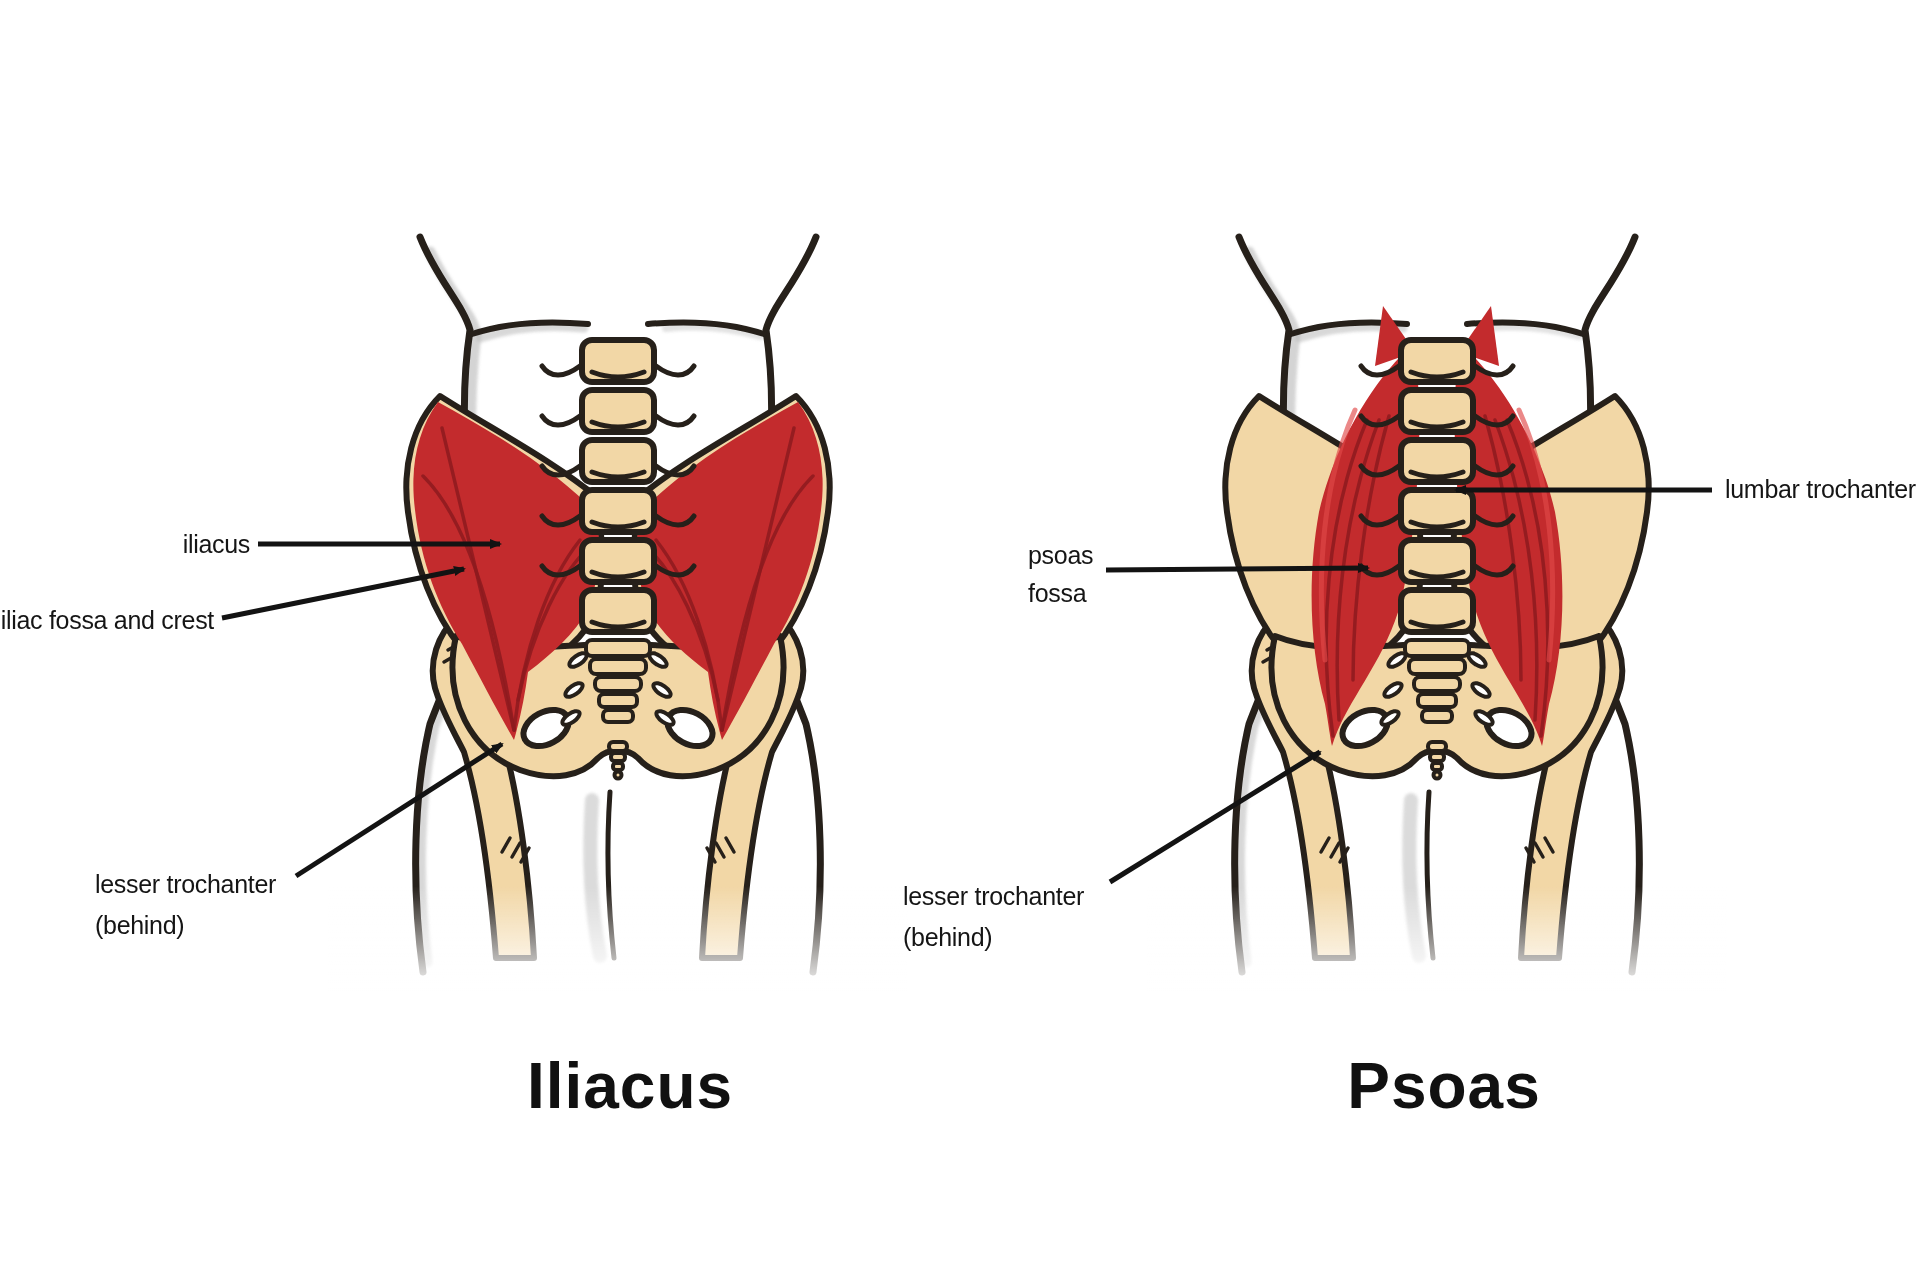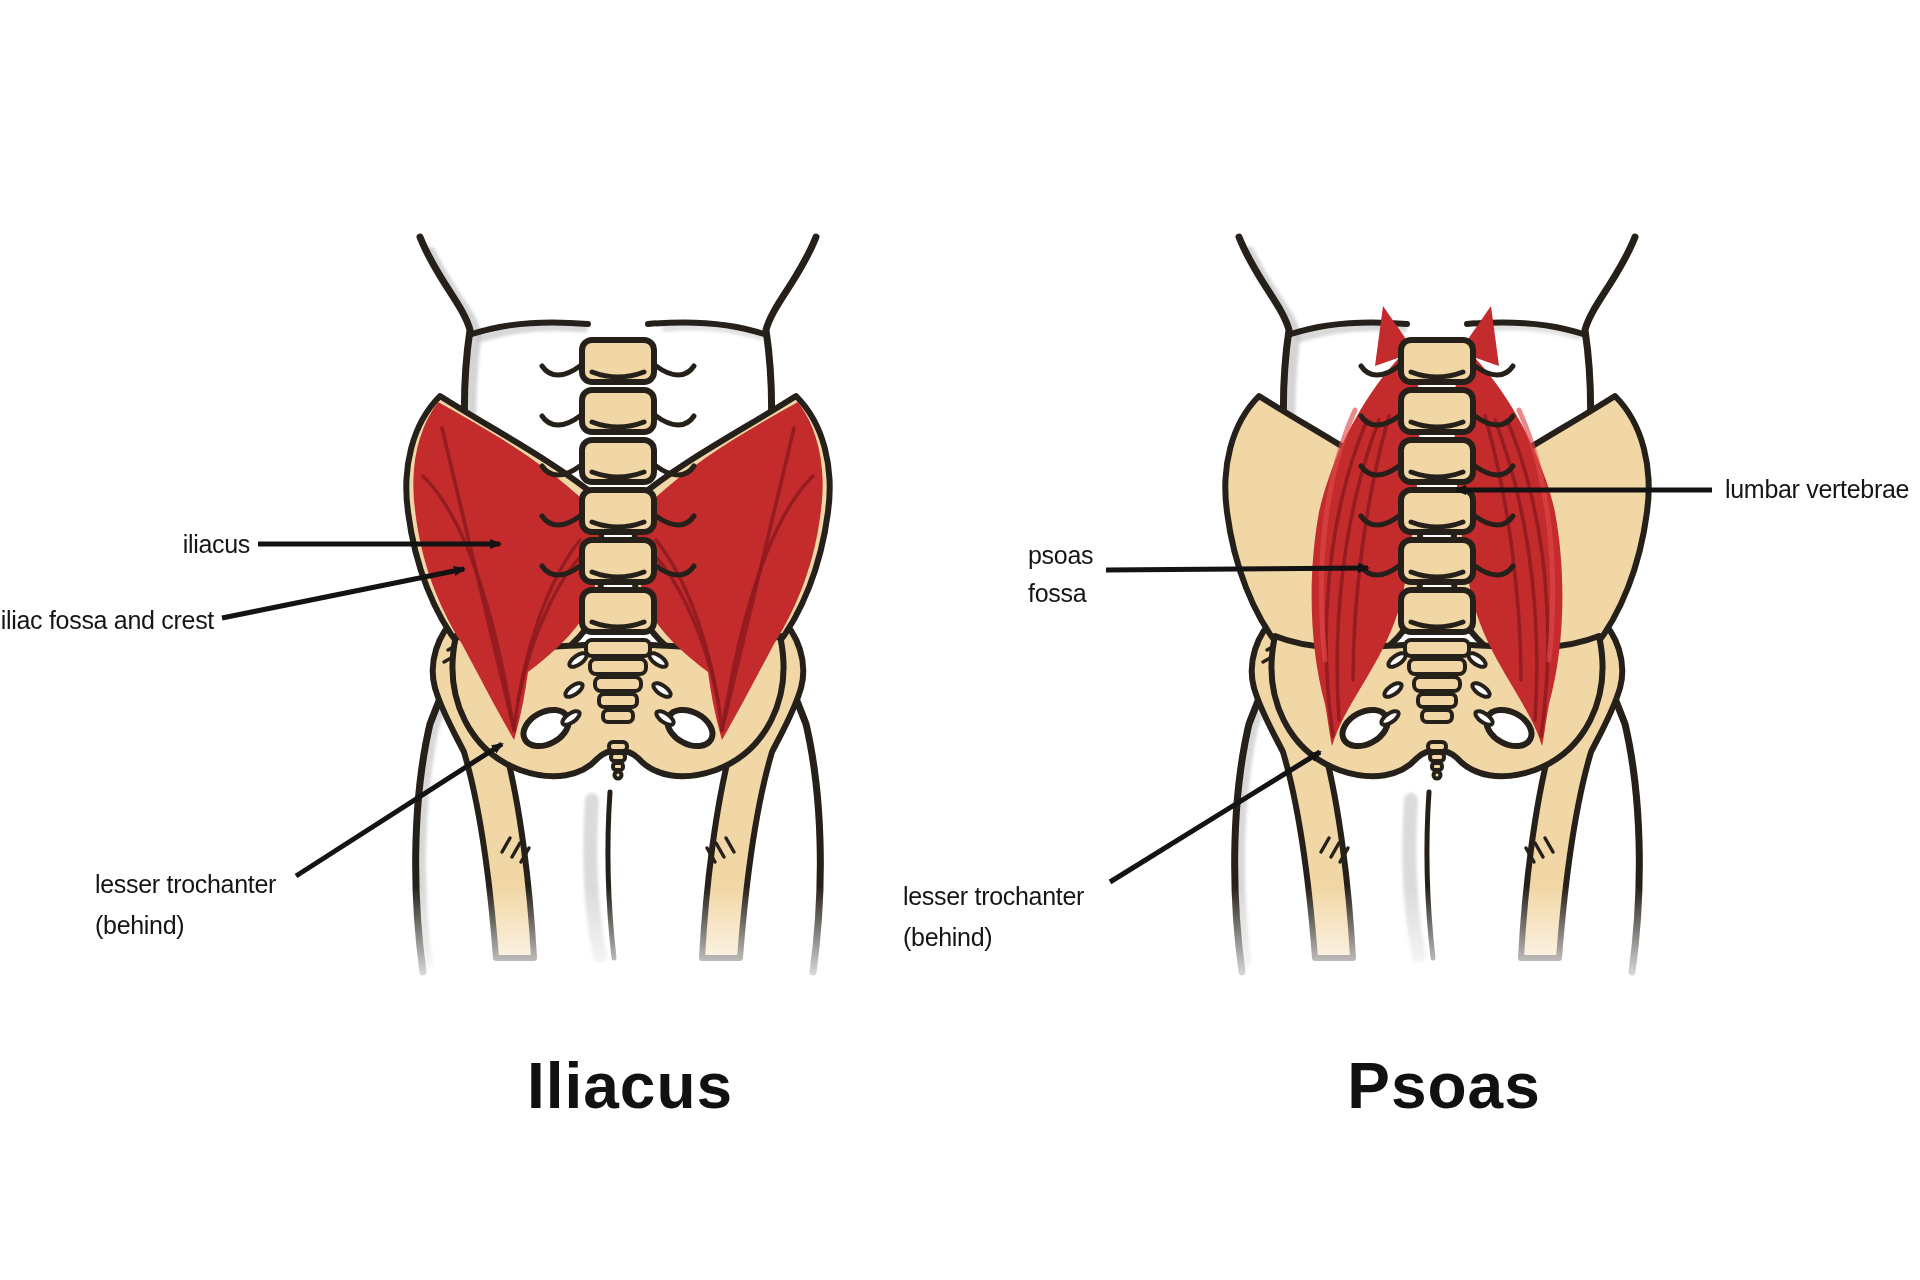--- a/index.html
+++ b/index.html
@@ -173,21 +173,21 @@
   <div class="lbl" style="left:95px;top:864px;">
     <span>lesser trochanter</span>
     <span>(behind)</span>
   </div>
 
   <div class="lbl" style="left:1028px;top:536px;line-height:38px;">
     <span>psoas</span>
     <span>fossa</span>
   </div>
 
-  <div class="lbl left-anchor" style="left:1725px;top:489px;">lumbar vertebrae</div>
+  <div class="lbl left-anchor" style="left:1725px;top:489px;">lumbar trochanter</div>
 
   <div class="lbl" style="left:903px;top:876px;">
     <span>lesser trochanter</span>
     <span>(behind)</span>
   </div>
 
   <div class="title" style="left:630px;top:1086px;">Iliacus</div>
 
   <div class="title" style="left:1444px;top:1086px;">Psoas</div>
 

